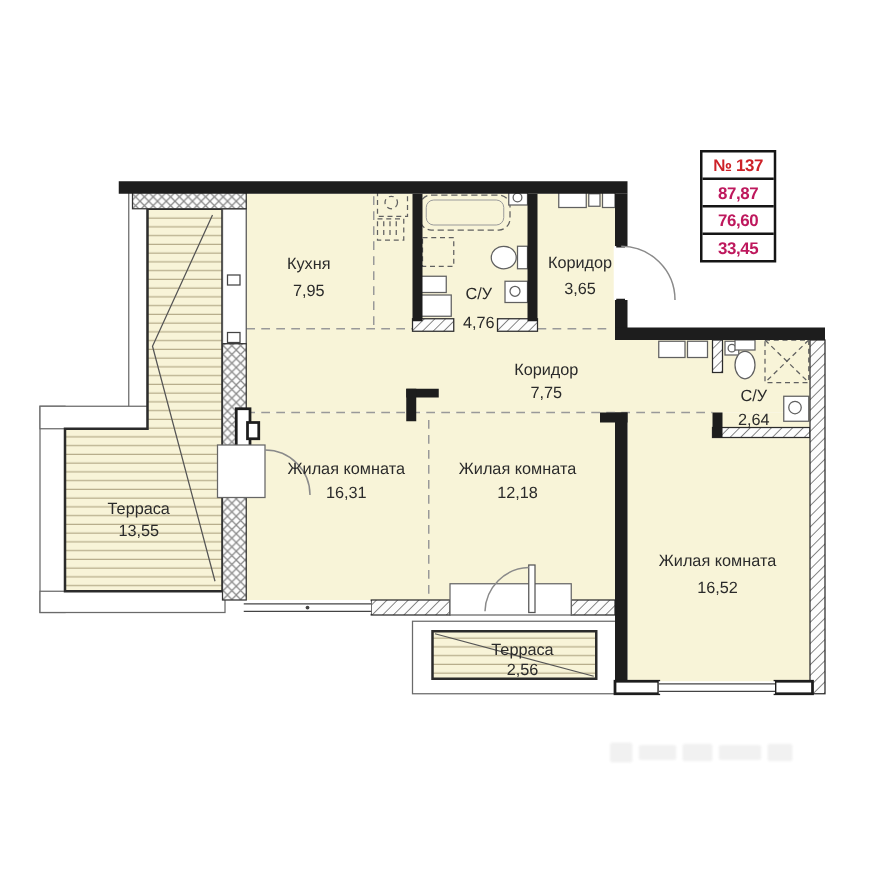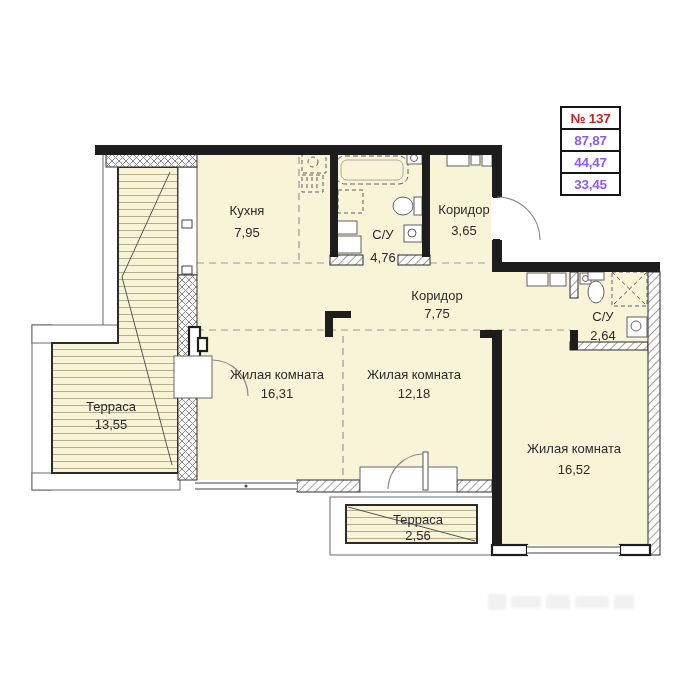--- a/index.html
+++ b/index.html
@@ -1,23 +1,23 @@
 <!DOCTYPE html>
 <html><head>
 <meta charset="utf-8">
 <style>
   html,body{margin:0;padding:0;background:#ffffff;}
   .stage{position:relative;width:700px;height:700px;background:#fff;overflow:hidden;
          font-family:"Liberation Sans",sans-serif;}
   .stage svg{position:absolute;left:0;top:0;}
   .plan-label{font-family:"Liberation Sans",sans-serif;font-size:13px;fill:#2b2b2b;}
   .plan-area{font-family:"Liberation Sans",sans-serif;font-size:13px;fill:#2b2b2b;}
-  .info-table{position:absolute;left:560px;top:106px;width:61px;border:2px solid #151515;background:#fff;box-sizing:border-box;}
+  .info-table{position:absolute;left:560px;top:120px;width:61px;border:2px solid #151515;background:#fff;box-sizing:border-box;}
   .info-row{height:20px;display:flex;align-items:center;justify-content:center;
-            font-weight:bold;font-size:13.5px;letter-spacing:-0.3px;color:#8b5cf6;border-top:2px solid #151515;}
+            font-weight:bold;font-size:13.5px;letter-spacing:-0.3px;color:#be185d;border-top:2px solid #151515;}
   .info-row:first-child{border-top:none;color:#cd2127;}
   .watermark{position:absolute;left:488px;top:590px;width:158px;height:24px;opacity:0.07;filter:blur(1px);
              display:flex;gap:5px;align-items:center;}
   .watermark span{display:block;background:#444;border-radius:2px;}
 </style>
 </head>
 <body>
 
 <div class="stage">
 
@@ -224,21 +224,21 @@
     <text class="plan-area" x="111" y="429">13,55</text>
 
     <text class="plan-label" x="418" y="524">Терраса</text>
     <text class="plan-area" x="418" y="540">2,56</text>
   </g>
 </svg>
 
   <div class="info-table">
     <div class="info-row">№ 137</div>
     <div class="info-row">87,87</div>
-    <div class="info-row">44,47</div>
+    <div class="info-row">76,60</div>
     <div class="info-row">33,45</div>
   </div>
 
   <div class="watermark">
     <span style="width:18px;height:16px"></span>
     <span style="width:30px;height:12px"></span>
     <span style="width:24px;height:14px"></span>
     <span style="width:34px;height:12px"></span>
     <span style="width:20px;height:14px"></span>
   </div>

